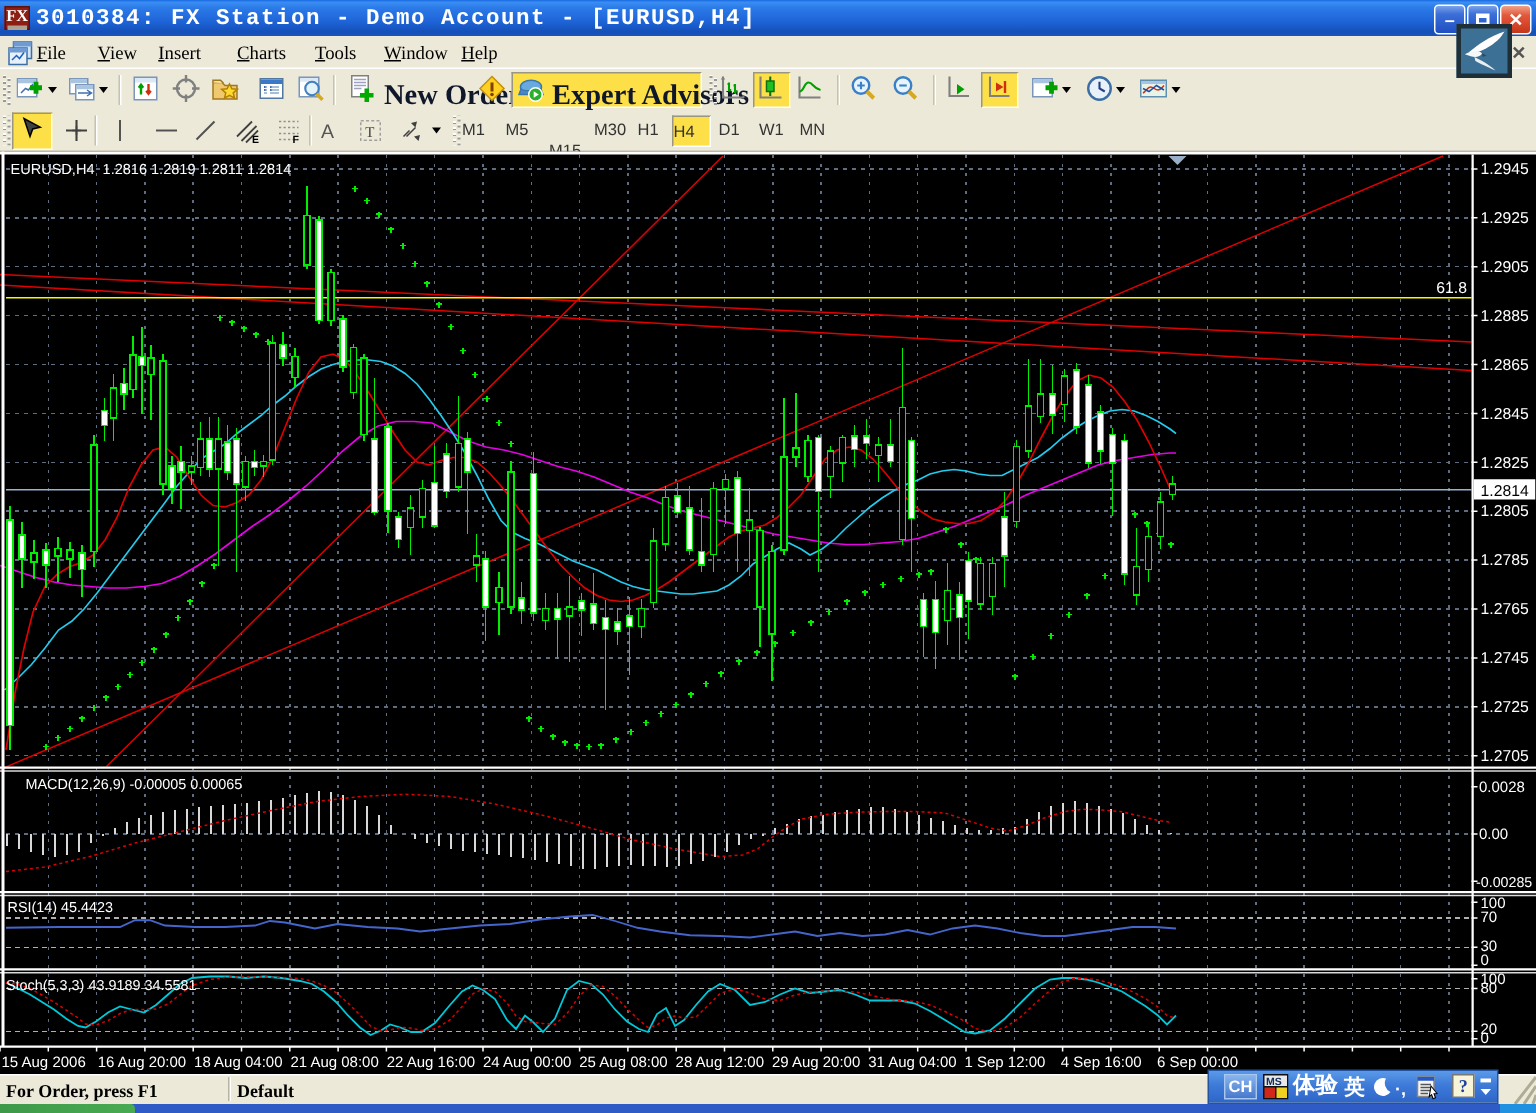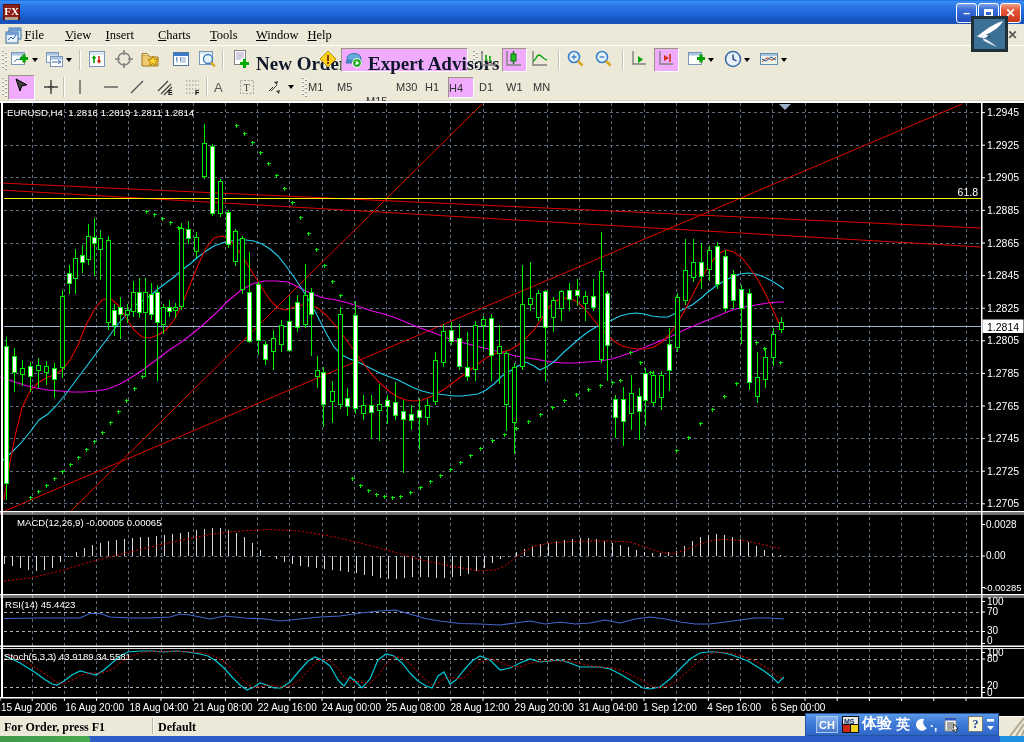--- a/index.html
+++ b/index.html
@@ -18,29 +18,30 @@
 .menu-item{position:absolute;top:28px;font-family:"Liberation Serif",serif;font-weight:normal;font-size:12.5px;color:#000}
 .menu-item u{text-decoration:underline}
 .tb1{position:absolute;left:0;top:47px;width:1024px;height:27px;background:#ece9d8}
 .tb2{position:absolute;left:0;top:74px;width:1024px;height:27px;background:#ece9d8;border-bottom:1px solid #d8d4c4}
 .grip{position:absolute;top:3px;width:5px;height:20px;
  background:repeating-linear-gradient(180deg,#fff 0 1px,#999 1px 2px,transparent 2px 4px),repeating-linear-gradient(180deg,#fff 0 1px,#999 1px 2px,transparent 2px 4px);
  background-size:2px 100%,2px 100%;background-position:0 0,3px 2px;background-repeat:repeat-y}
 .vsep{position:absolute;top:3px;width:2px;height:20px;border-left:1px solid #c6c2b2;border-right:1px solid #fff}
 .tbtxt{font-family:Liberation Serif, serif;font-weight:bold;font-size:19px;color:#0f172a;position:absolute;top:6px}
 .tfbtn{position:absolute;top:3px;height:21px;color:#333;font-size:11px;line-height:21px;font-family:"Liberation Sans",sans-serif}
-.pressed{background:#f0abfc;border:1px solid;border-color:#9a9684 #fff #fff #9a9684}
+.pressed{background:#fde047;border:1px solid;border-color:#9a9684 #fff #fff #9a9684}
 .chart{position:absolute;left:0;top:101px;width:1024px;height:615px;background:#000}
 .statusbar{position:absolute;left:0;top:716px;width:1024px;height:20px;background:#ece9d8;border-top:1px solid #fff}
 .sb-text{position:absolute;top:720px;font-family:"Liberation Serif",serif;font-weight:bold;font-size:12px;color:#000}
 .taskbar{position:absolute;left:0;top:736px;width:1024px;height:6px;background:#2f5bc7}
 </style></head><body>
 <div id="root">
 <div class="titlebar"></div>
     <div class="fxicon">FX<i></i></div>
+    <div class="title-text">3010384: FX Station - Demo Account - [EURUSD,H4]</div>
     <div class="winbtn btn-blue" style="left:956px">–</div>
     <div class="winbtn btn-blue" style="left:978px"><span style="display:inline-block;width:9px;height:8px;border:2px solid #fff;border-top-width:3px;margin-top:4px"></span></div>
     <div class="winbtn btn-red" style="left:1000px">✕</div>
     <div class="menubar"></div>
     <svg style="position:absolute;left:5px;top:27px" width="17" height="17">
 <rect x="4" y="1" width="12" height="11" fill="#cfe4f7" stroke="#3b6ea5"></rect>
 <rect x="4" y="1" width="12" height="3" fill="#6f9bd2"></rect>
 <rect x="1" y="5" width="12" height="11" fill="#e8f0fa" stroke="#3b6ea5"></rect>
 <rect x="1" y="5" width="12" height="3" fill="#6f9bd2"></rect>
 <path d="M3 13l3-3 2 2 3-4" stroke="#2060c0" fill="none"></path>

